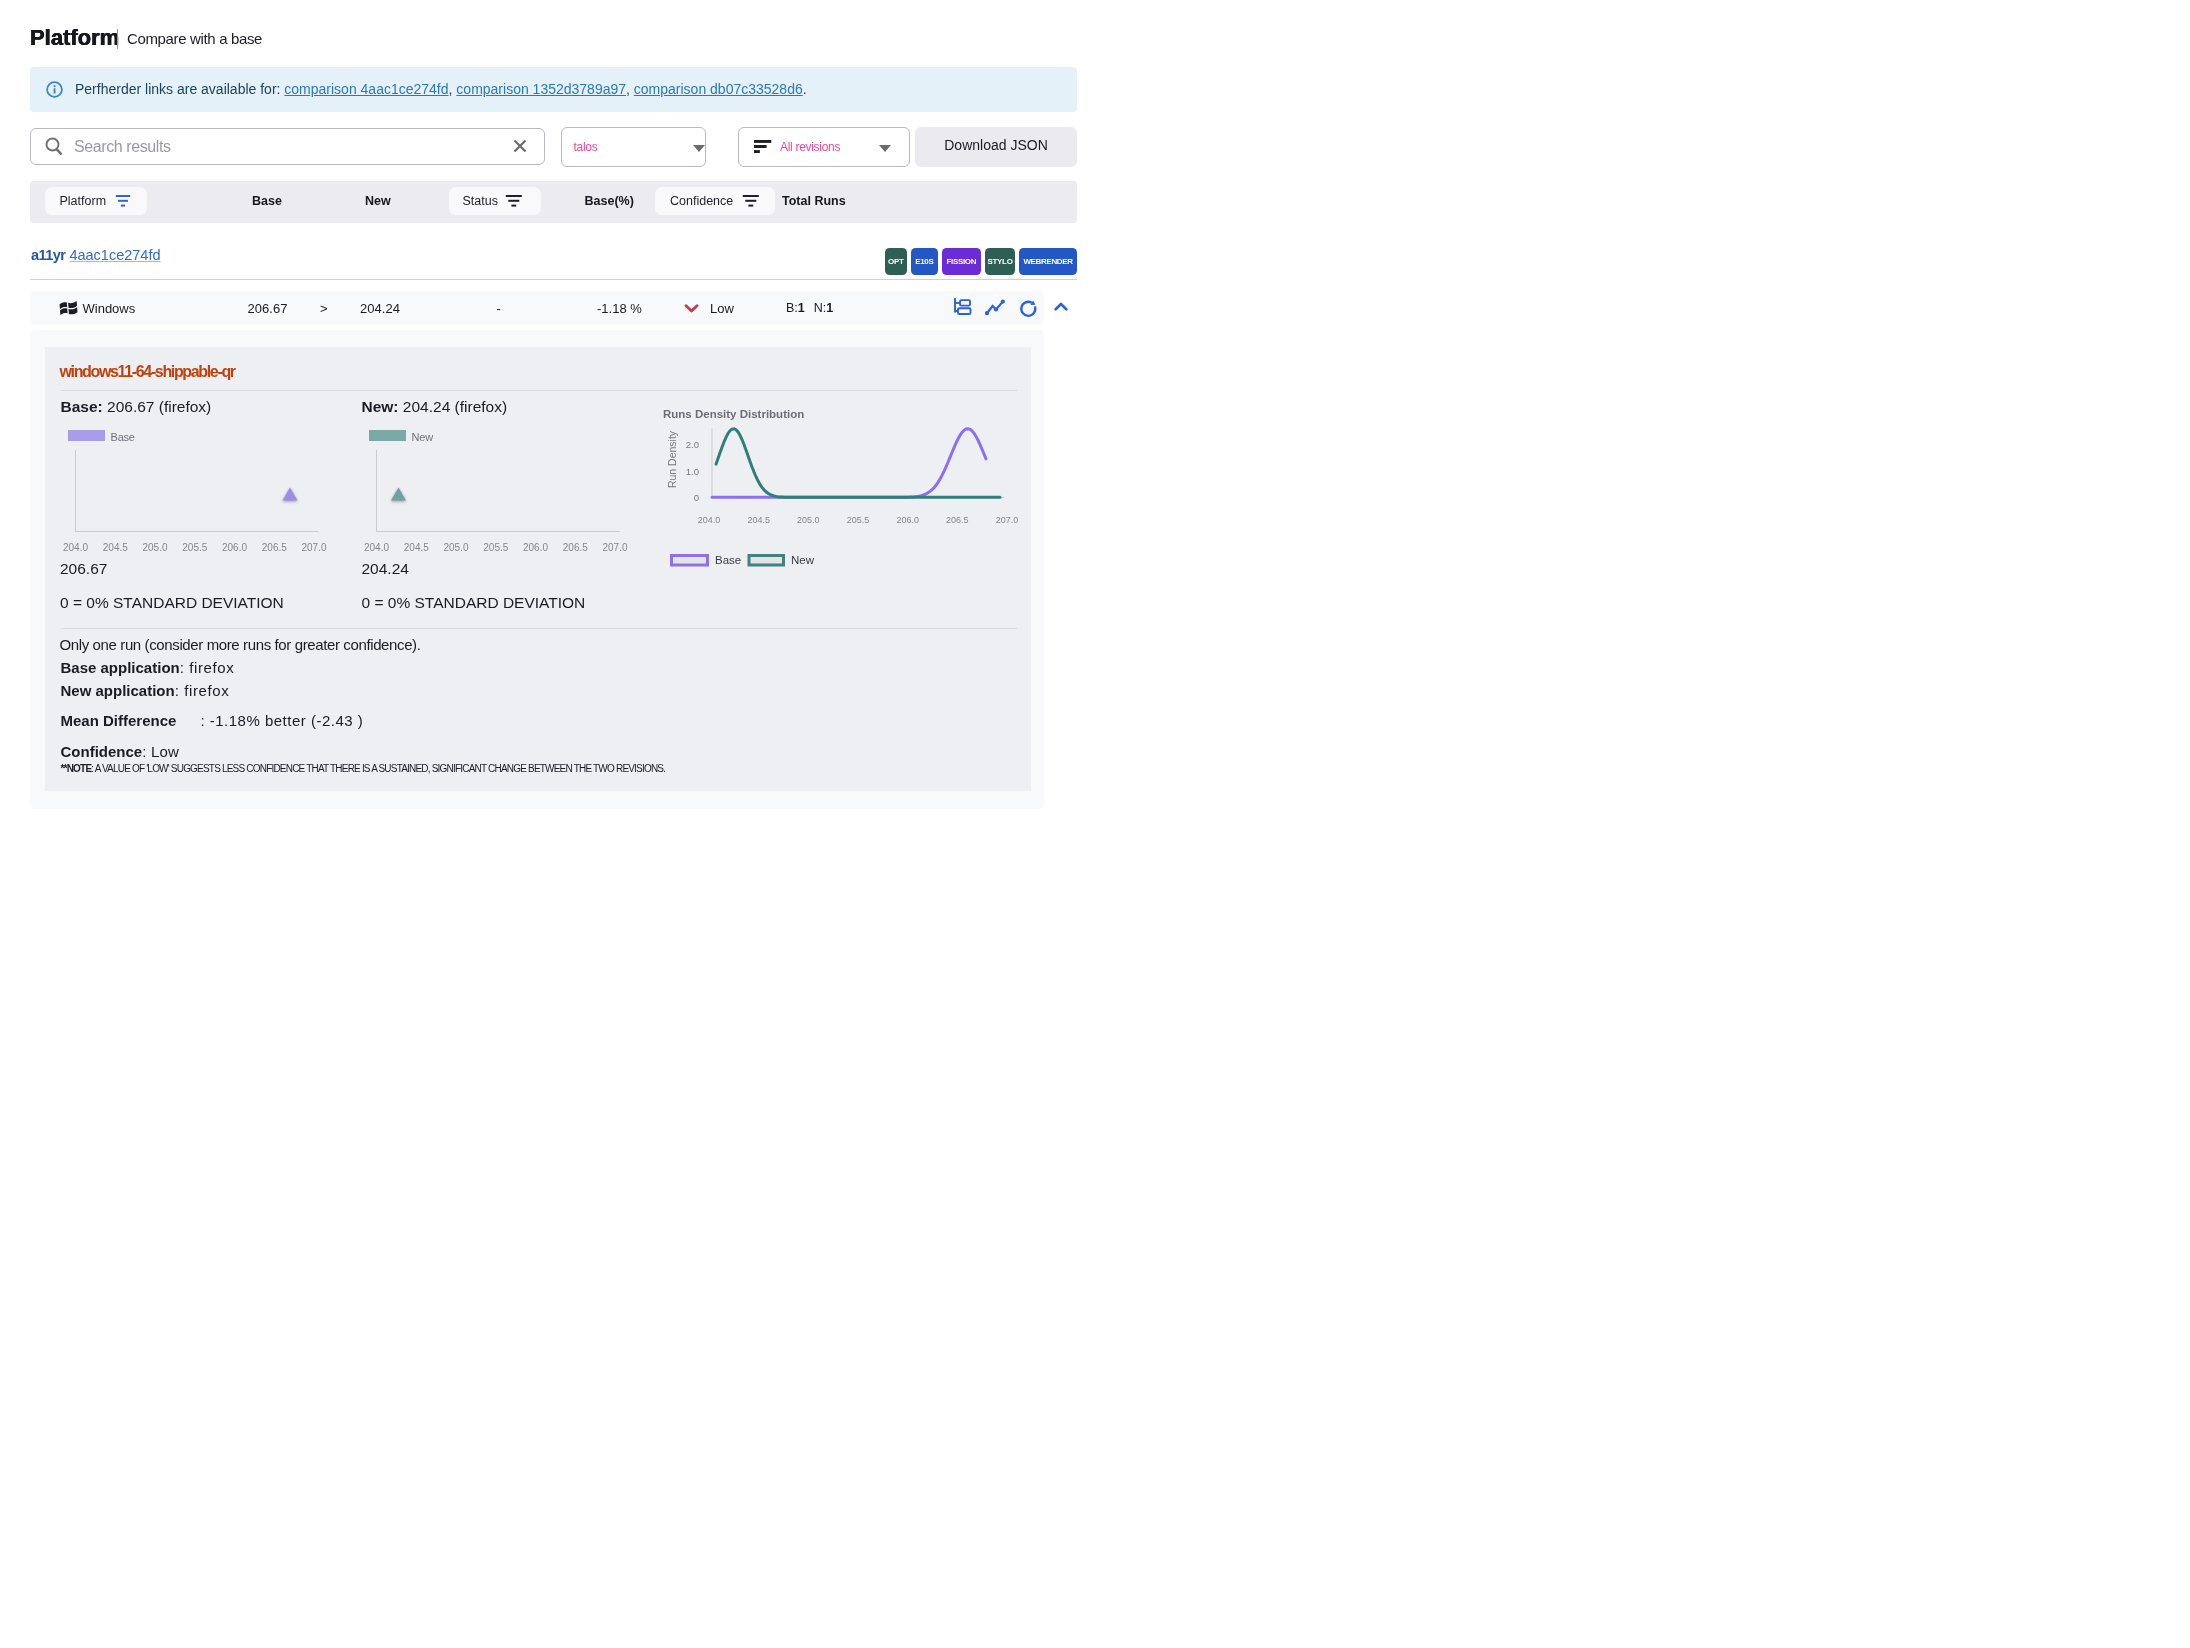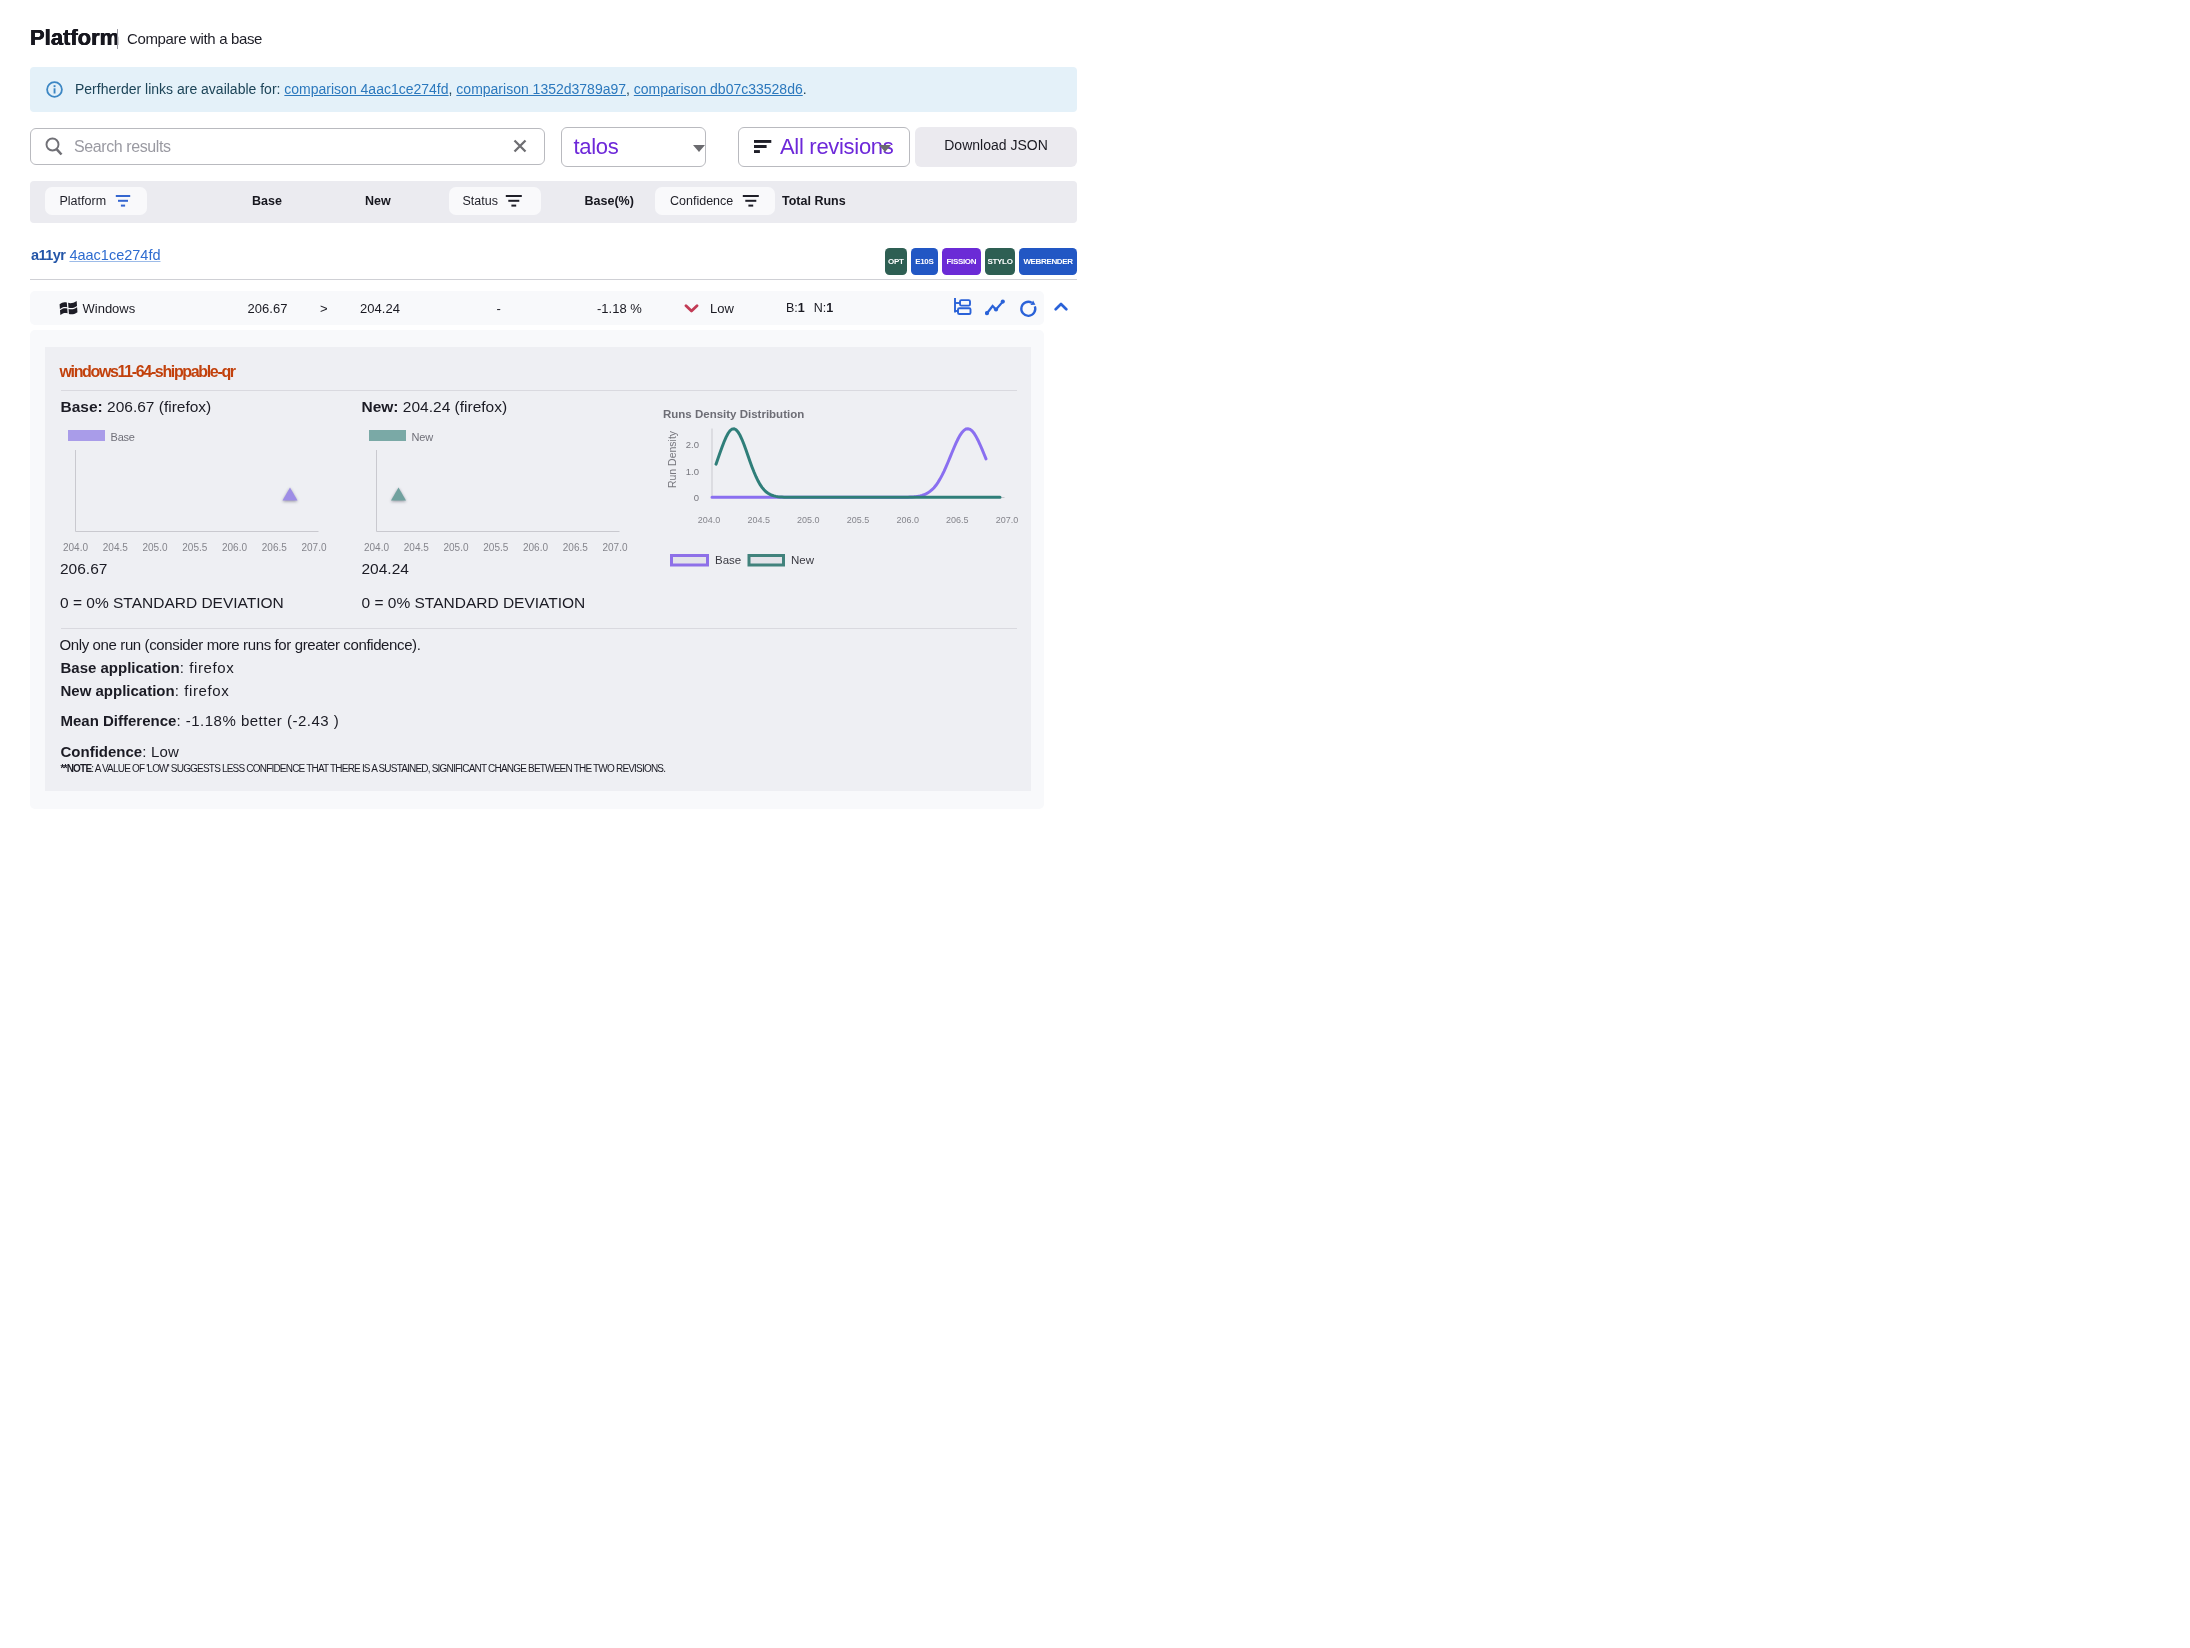--- a/index.html
+++ b/index.html
@@ -20,21 +20,21 @@
 .alert-text a { color:#2b78bd; text-decoration:underline; }
 
 
 .search { left:30px; top:128px; width:515px; height:37px; border:1px solid #b9babf; border-radius:6px; background:#fff; }
 .mag { left:45px; top:136.5px; }
 .placeholder { left:74px; top:139px; font-size:16px; letter-spacing:-0.4px; color:#9a9aa2; line-height:15px; }
 .clear-x { left:513px; top:139px; }
 .select { position:absolute; top:127px; height:40px; border:1px solid #b9babf; border-radius:6px; background:#fff; }
 .sel1 { left:561px; width:145px; }
 .sel2 { left:738px; width:171.5px; }
-.sel-text { position:absolute; font-size:22px; letter-spacing:-0.3px; line-height:16px; top:10.5px; color:#6d28d9; }
+.sel-text { position:absolute; font-size:12px; letter-spacing:-0.3px; line-height:16px; top:10.5px; color:#ec4899; }
 .caret { position:absolute; width:0; height:0; border-left:6px solid transparent; border-right:6px solid transparent; border-top:7.3px solid #6b6b6f; top:16.5px; }
 .dljson { left:915px; top:127px; width:162px; height:40px; background:#ebeaef; border-radius:6px; font-size:14px; color:#1a1a22; text-align:center; line-height:36px; }
 
 
 .thead { left:30px; top:180.5px; width:1047px; height:42.5px; background:#ebebf0; border-radius:4px; }
 .fbtn { position:absolute; top:6.5px; height:28px; background:#f9f9fb; border-radius:7px; }
 .fbtn-label { position:absolute; font-size:12.5px; color:#1f1f28; line-height:12px; top:7.5px; }
 .th-bold { position:absolute; top:14.5px; font-size:12.5px; font-weight:bold; color:#17171f; line-height:12.5px; }
 .flt { position:absolute; }
 
@@ -258,17 +258,17 @@
       <text x="55" y="144" fill="#3a3a42" font-size="11.5px" font-family="Liberation Sans">Base</text>
       <rect x="89" y="135.5" width="34.5" height="9.5" fill="#e3e3e9" stroke="#41827c" stroke-width="3"></rect>
       <text x="131" y="144" fill="#3a3a42" font-size="11.5px" font-family="Liberation Sans">New</text>
     </g>
   </svg>
 
   <div class="abs phr" style="top:628px;"></div>
   <div class="abs ptext" style="left:59.5px; top:636.5px; letter-spacing:-0.38px;">Only one run (consider more runs for greater confidence).</div>
   <div class="abs ptext" style="top:659.5px;"><b>Base application</b><span style="letter-spacing:0.6px;">: firefox</span></div>
   <div class="abs ptext" style="top:682.5px;"><b>New application</b><span style="letter-spacing:0.6px;">: firefox</span></div>
-  <div class="abs ptext" style="top:712.5px;"><b>Mean Difference</b><span style="letter-spacing:0.5px;">: -1.18% better (-2.43 )</span></div>
+  <div class="abs ptext" style="top:712.5px;"><b>Mean Difference</b><span style="letter-spacing:0.5px;margin-left:24px;">: -1.18% better (-2.43 )</span></div>
   <div class="abs ptext" style="top:743.5px;"><b>Confidence</b><span style="letter-spacing:0.2px;">: Low</span></div>
   <div class="abs ptext" style="top:760.5px; font-size:10px; letter-spacing:-0.8px;"><b>**NOTE</b>: A VALUE OF 'LOW' SUGGESTS LESS CONFIDENCE THAT THERE IS A SUSTAINED, SIGNIFICANT CHANGE BETWEEN THE TWO REVISIONS.</div>
 
 </div>
 
 </body></html>

